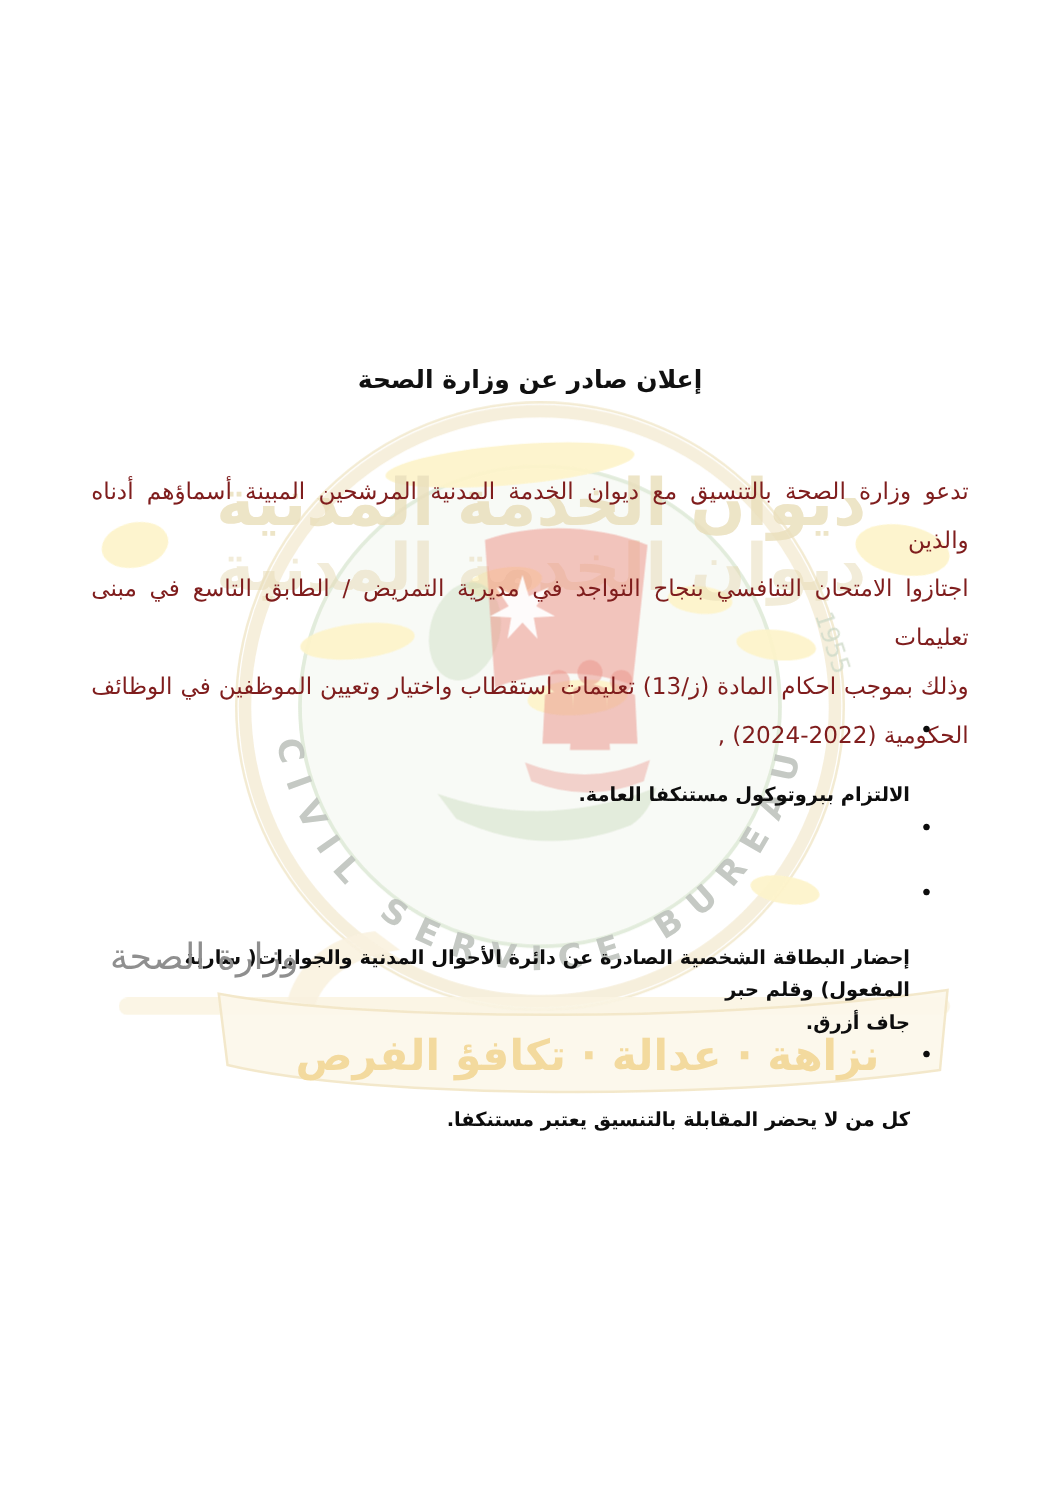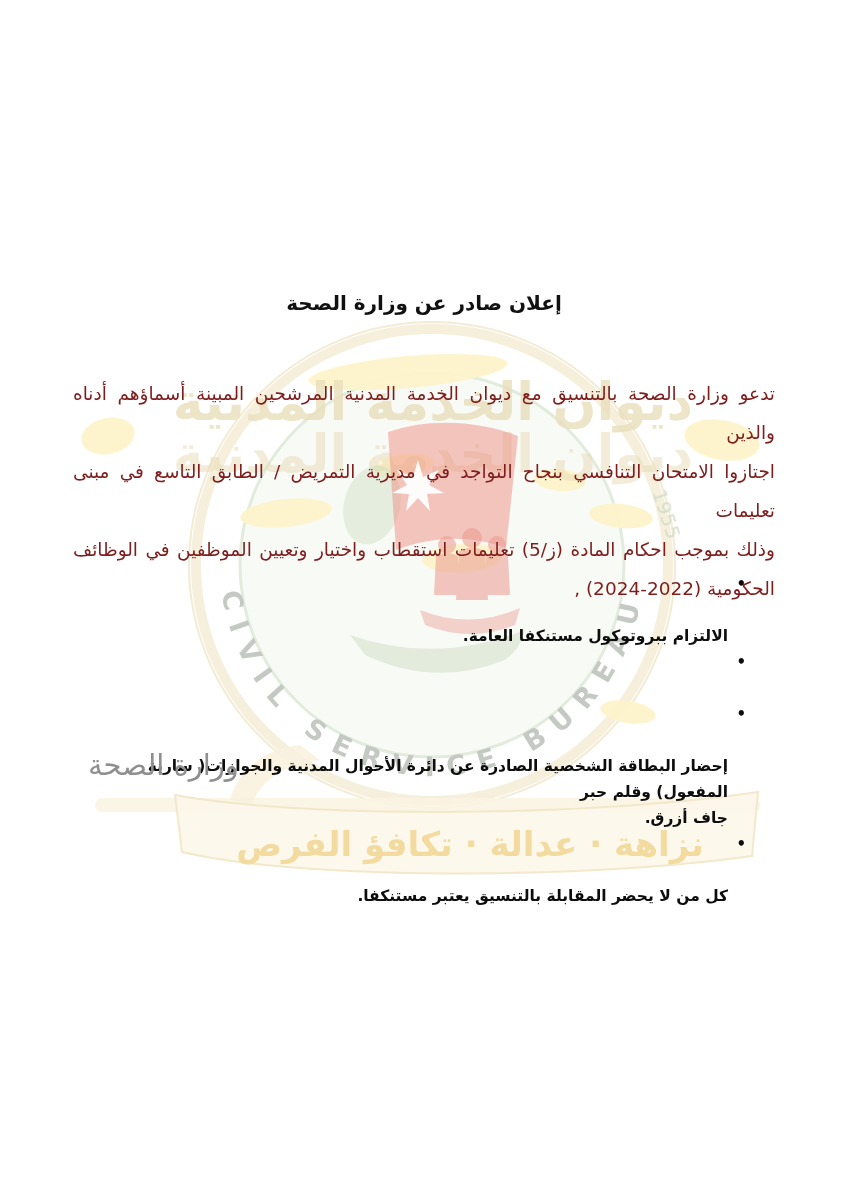--- a/index.html
+++ b/index.html
@@ -107,21 +107,21 @@
 
     <div class="title">إعلان صادر عن وزارة الصحة</div>
 
     <div class="para">
 
         <div class="line">تدعو وزارة الصحة بالتنسيق مع ديوان الخدمة المدنية المرشحين المبينة أسماؤهم أدناه والذين</div>
 
         <div class="line">اجتازوا الامتحان التنافسي بنجاح التواجد في مديرية التمريض / الطابق التاسع في مبنى تعليمات</div>
 
 
-        <div class="line">وذلك بموجب احكام المادة (ز/5) تعليمات استقطاب واختيار وتعيين الموظفين في الوظائف</div>
+        <div class="line">وذلك بموجب احكام المادة (ز/13) تعليمات استقطاب واختيار وتعيين الموظفين في الوظائف</div>
 
         <div class="line">الحكومية (2022‏-‏2024) ,</div>
       </div>
 
     <div class="bullets">
 
         <div class="bullet-item">
           <span class="dot">•</span>
           <span class="btxt">الالتزام ببروتوكول مستنكفا العامة.</span>
         </div>

